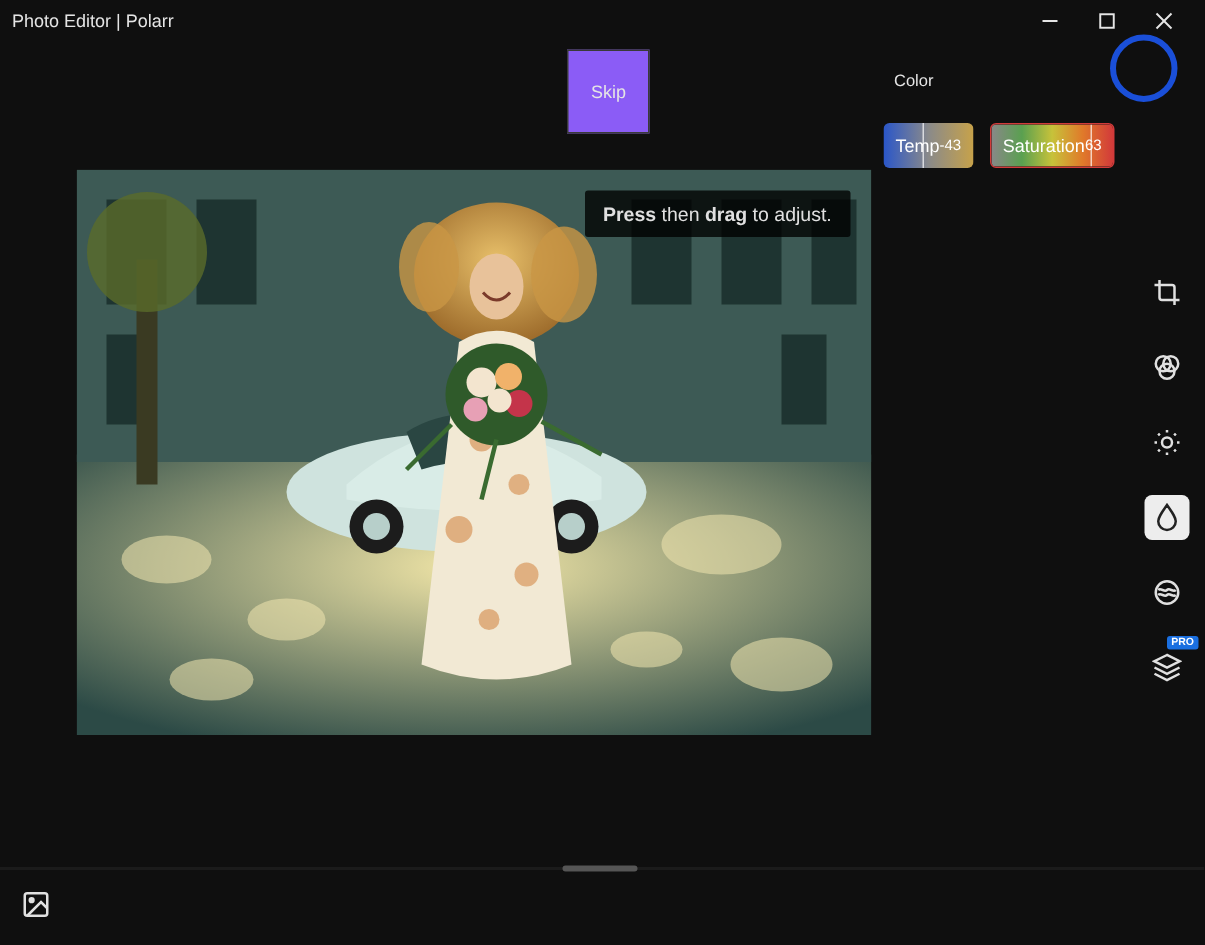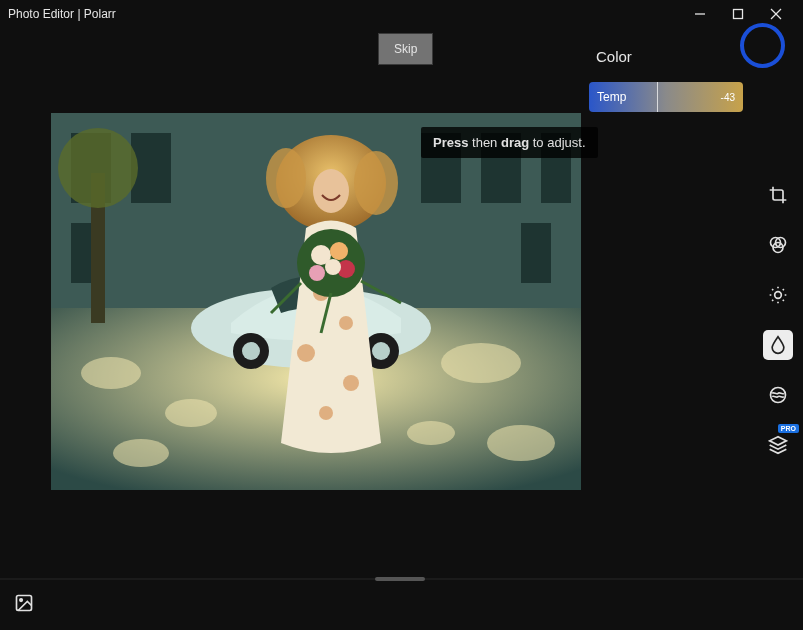--- a/index.html
+++ b/index.html
@@ -30,31 +30,31 @@
   .win-btn {
     width: 14px; height: 14px;
     display: flex; align-items: center; justify-content: center;
     cursor: pointer;
     color: #e5e5e5;
   }
   .win-btn svg { display:block; }
   .skip-btn {
     position: absolute;
     left: 378px; top: 33px;
-    padding: 8px 15px;
-    background: #737373;
+    padding: 20px 15px;
+    background: #8b5cf6;
     border: 1px solid #3a3a3a;
     font-size: 12px;
     color: #e5e5e5;
     cursor: pointer;
   }
   .section-title {
     position: absolute;
     left: 596px; top: 48px;
-    font-size: 15px;
+    font-size: 11px;
     color: #e5e5e5;
   }
   .circle-accent {
     position: absolute;
     left: 740px; top: 23px;
     width: 45px; height: 45px;
     border: 4px solid #1a4fd8;
     border-radius: 50%;
   }
   .preview {
@@ -66,29 +66,28 @@
   .preview svg { width: 100%; height: 100%; display:block; }
   .tooltip {
     position: absolute;
     left: 390px; top: 127px;
     padding: 8px 12px;
     background: rgba(0,0,0,0.78);
     font-size: 13px;
     color: #e0e0e0;
     border-radius: 2px;
     white-space: nowrap;
-    margin-left: 31px;
   }
   .tooltip strong { font-weight: 700; }
   .sliders {
     position: absolute;
     left: 589px; top: 82px;
     width: 154px;
     display: flex;
-    flex-direction: column;
+    flex-direction: row;
     gap: 11px;
   }
   .slider {
     position: relative;
     height: 30px;
     border-radius: 4px;
     display: flex;
     align-items: center;
     padding: 0 8px;
     font-size: 12px;
@@ -274,20 +273,26 @@
 
   <div class="slider">
     <div class="bg" style="background:linear-gradient(90deg,#2a56c9,#8a8a8a,#c7a24a)"></div>
     <div class="fill-marker" style="left:44%"></div>
     <span class="label">Temp</span>
     <span class="value">-43</span>
   </div>
 
 
 
+  <div class="slider" style="border:1px solid #d23a3a">
+    <div class="bg" style="background:linear-gradient(90deg,#888,#5aa050,#c7c23a,#e07a2a,#d23a3a)"></div>
+    <div class="fill-marker" style="left:82%"></div>
+    <span class="label">Saturation</span>
+    <span class="value">63</span>
+  </div>
 
 </div>
 
 <div class="tool-rail">
   <div class="tool-icon">
     <svg width="20" height="20" viewBox="0 0 24 24" fill="none" stroke="currentColor" stroke-width="2">
         <path d="M6 2v14a2 2 0 0 0 2 2h14"></path>
         <path d="M18 22V8a2 2 0 0 0-2-2H2"></path>
       </svg>
   </div>

